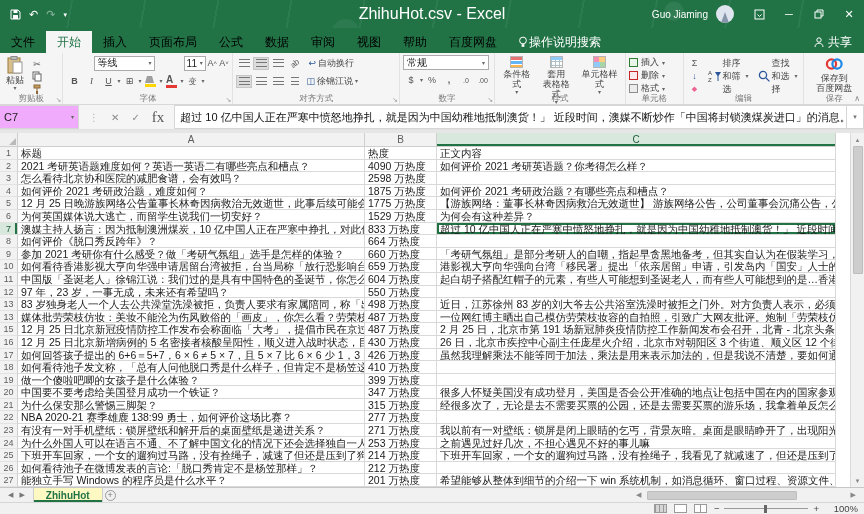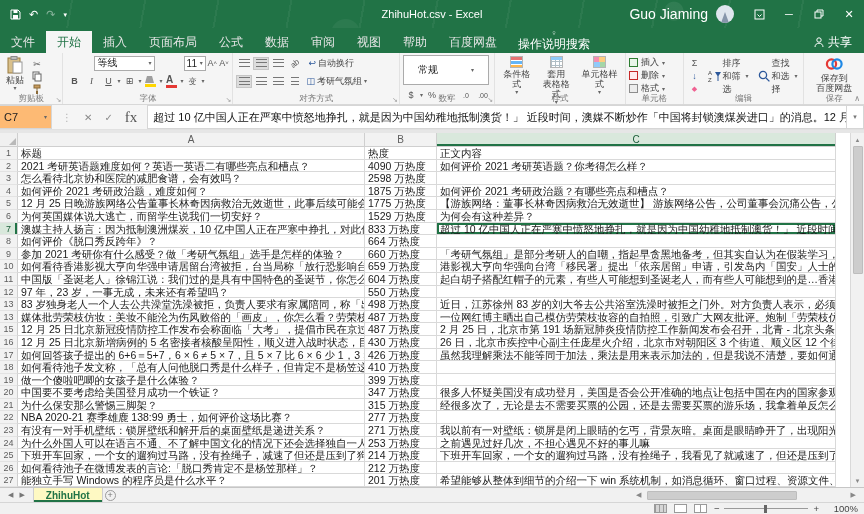--- a/index.html
+++ b/index.html
@@ -11,37 +11,37 @@
   .titlebar { height:28px; background:#217346; color:#fff; display:flex; align-items:center;
     position:relative; flex:0 0 28px;
     background-image:
       radial-gradient(circle at 78% 40%, rgba(255,255,255,.07) 0 9px, transparent 10px),
       radial-gradient(circle at 40% 120%, rgba(255,255,255,.05) 0 14px, transparent 15px),
       repeating-linear-gradient(100deg, transparent 0 70px, rgba(255,255,255,.05) 70px 72px);
   }
   .qat { display:flex; align-items:center; gap:8px; margin-left:10px; font-size:11px; }
   .qat .qbtn { cursor:default; line-height:1; }
   .qat .dim { opacity:.45; }
-  .title-center { position:absolute; left:0; right:0; text-align:center; font-size:11px; pointer-events:none; }
+  .title-center { position:absolute; left:0; right:0; text-align:center; font-size:16px; pointer-events:none; }
   .tb-right { margin-left:auto; display:flex; align-items:center; gap:0; }
-  .username { font-size:14px; margin-right:8px; }
+  .username { font-size:10px; margin-right:8px; }
   .avatar { width:18px; height:18px; border-radius:50%; background:#dfe5ee; display:flex;
     align-items:flex-end; justify-content:center; overflow:hidden; margin-right:10px; }
   .avatar span { width:0; height:0; border-left:4px solid transparent; border-right:4px solid transparent;
     border-bottom:11px solid #8795ab; }
   .winbtn { width:30px; height:28px; display:flex; align-items:center; justify-content:center;
     font-size:11px; color:#fff; }
   .winbtn svg { display:block; }
 
   
   .tabrow { height:25px; background:#217346; display:flex; align-items:flex-end; flex:0 0 25px; }
   .rtabs { display:flex; align-items:flex-end; height:100%; }
-  .rtab { color:#e5e5e5; font-size:12px; padding:0 11px; height:22px; line-height:22px; cursor:default; }
+  .rtab { color:#000000; font-size:12px; padding:0 11px; height:22px; line-height:22px; cursor:default; }
   .rtab.active { background:#f5f5f5; color:#217346; }
-  .assist { display:flex; align-items:center; gap:1px; color:#fff; font-size:12px; height:22px; padding:0 10px;flex-direction:column; }
+  .assist { display:flex; align-items:center; gap:1px; color:#fff; font-size:12px; height:22px; padding:0 10px; }
   .share { margin-left:auto; display:flex; align-items:center; gap:4px; color:#fff; font-size:12px;
     height:22px; padding:0 12px; }
 
   
   .ribbon { height:52px; background:#f5f5f5; border-bottom:1px solid #d8d8d8; display:flex;
     flex:0 0 52px; position:relative; font-size:9px; color:#444; }
   .rgroup { position:relative; border-right:1px solid #e2e2e2; padding:2px 3px 11px 3px;
     display:flex; flex-direction:column; }
   .glabel { position:absolute; bottom:0; left:0; right:0; text-align:center; font-size:8.5px;
     color:#7a7a7a; line-height:11px; }
@@ -52,21 +52,21 @@
   .bigbtn .blabel { font-size:9px; line-height:10px; text-align:center; white-space:pre-line; }
   .dd { font-size:6px; color:#666; line-height:4px; }
   .minicol { display:flex; flex-direction:column; justify-content:space-between; padding:2px 0; }
   .mini { width:16px; height:13px; display:flex; align-items:center; justify-content:center;
     font-size:9px; color:#555; }
   .mini.pressed { background:#dcdcdc; border:1px solid #c5c5c5; }
   .rrow { display:flex; align-items:center; gap:1px; height:16px; }
   .fontbox { background:#fff; border:1px solid #ababab; font-size:10px; color:#222;
     display:flex; align-items:center; justify-content:space-between; padding:0 2px; height:15px;margin-left:28px; }
   .selbox { background:#fff; border:1px solid #ababab; font-size:10px; color:#222;
-    display:flex; align-items:center; justify-content:space-between; padding:0 14px; height:30px; }
+    display:flex; align-items:center; justify-content:space-between; padding:0 3px; height:15px; }
   .bld { font-weight:bold; } .itl { font-style:italic; font-family:"Liberation Serif",serif; }
   .unl { text-decoration:underline; }
   .acolor { position:relative; font-weight:bold; font-size:10px; line-height:9px; }
   .acolor i { display:block; height:3px; margin-top:1px; font-style:normal; }
   .red i { background:#e53935; } .yel i { background:#ffd600; }
   .lines { width:11px; height:8px; background:repeating-linear-gradient(#777 0 1px, transparent 1px 3.5px); }
   .icnbox { width:13px; height:12px; border:1px solid #b5b5b5; }
   .cficon { background:linear-gradient(#e57373 0 3px, #fff 3px 4px, #64b5f6 4px 7px, #fff 7px 8px, #ffb74d 8px 11px); }
   .tblicon { background:
     linear-gradient(#90caf9 0 3px, transparent 3px),
@@ -77,21 +77,21 @@
   .sq.del { border-color:#c62828; background:#ffebee; }
   .sq.fmt { border-color:#8d8d8d; background:#ececec; }
   .cellrow { display:flex; align-items:center; gap:3px; font-size:9px; height:13px; }
   .editbig { display:flex; align-items:center; justify-content:flex-start;
     gap:1px; padding:1px 3px; }
   .collapse { position:absolute; right:4px; bottom:1px; font-size:8px; color:#8a8a8a; }
 
   
   .fbar-wrap { flex:0 0 28px; }
   .fbar { height:25px; background:#f5f5f5; display:flex; align-items:stretch; border-bottom:1px solid #e1e1e1; }
-  .namebox { width:52px; background:#fdba74; border:1px solid #d6d6d6; border-left:none; display:flex;
+  .namebox { width:79px; background:#f0abfc; border:1px solid #d6d6d6; border-left:none; display:flex;
     align-items:center; justify-content:space-between; padding:0 4px; font-size:11px; color:#222; }
   .fbtns { display:flex; align-items:center; gap:12px; padding:0 10px; color:#8a8a8a; font-size:10px; }
   .fx { font-family:"Liberation Serif",serif; color:#555; font-size:15px; }
   .finput { flex:1; background:#fff; border:1px solid #d6d6d6; border-right:none; font-size:11px;
     color:#111; display:flex; align-items:center; padding:0 5px; white-space:nowrap; overflow:hidden; }
   .fexpand { width:18px; background:#fff; border:1px solid #d6d6d6; display:flex; align-items:center;
     justify-content:center; color:#777; font-size:7px; }
   .fgap { height:3px; background:#e6e6e6; }
 
   
@@ -326,21 +326,21 @@
               <span class="lines"></span>
             </span>
           <span class="mini">
               <span class="lines"></span>
             </span>
           <span class="mini">
               <span class="lines" style="width:8px"></span>
             </span>
           <span style="display:flex; align-items:center; gap:2px; margin-left:2px">
             <span style="color:#2b579a; font-size:9px">◫</span>
-            <span style="font-size:9px">考研气氛组</span>
+            <span style="font-size:9px">徐锦江说</span>
             <span class="dd">▾</span>
           </span>
         </div>
       </div>
       <span class="glabel">对齐方式</span>
       <span class="launcher">↘</span>
     </div>
 
     <div class="rgroup" style="width:96px">
       <div style="display:flex; flex-direction:column; gap:2px;">

